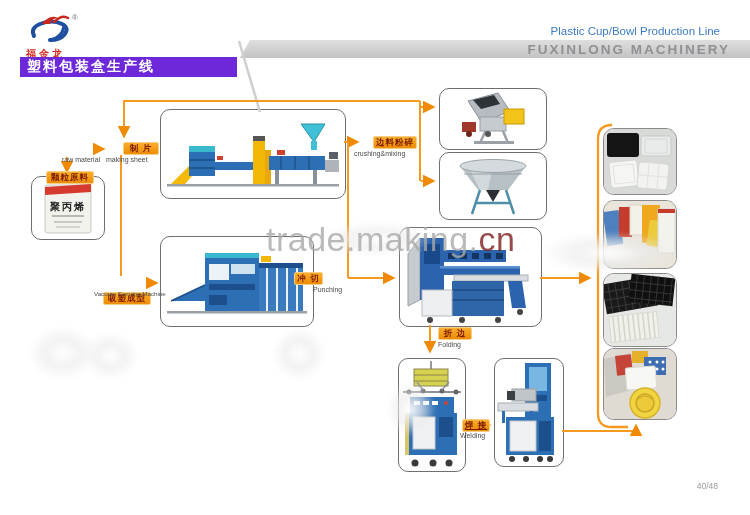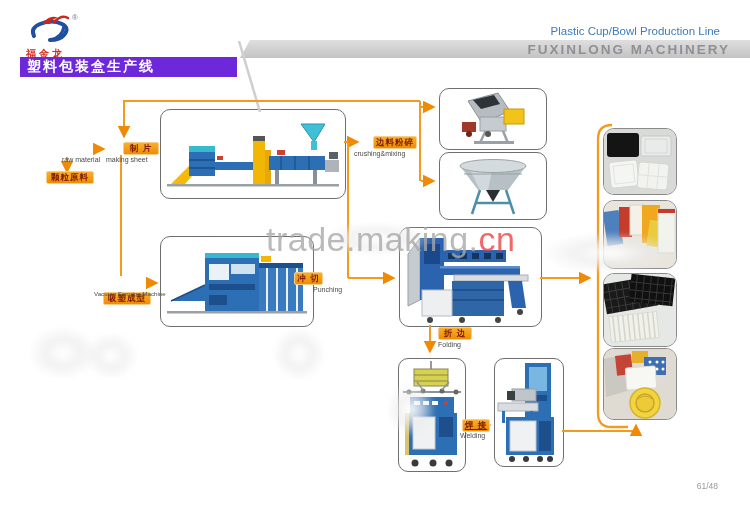--- a/index.html
+++ b/index.html
@@ -25,21 +25,21 @@
   
   #wires{position:absolute;left:0;top:0;z-index:3;pointer-events:none;}
   
   .chip{position:absolute;z-index:5;height:11px;background:linear-gradient(#FBAE2D,#EE8C05);
         border:1px solid #F8CE86;border-radius:2px;color:#7C1A02;font-weight:bold;font-size:8.5px;
         display:flex;align-items:center;justify-content:center;letter-spacing:1px;white-space:nowrap;}
   .sub{position:absolute;z-index:5;font-size:7px;color:#4a4a4a;white-space:nowrap;}
   .sub-small{font-size:6.2px;}
   
   .wm{left:266px;top:220px;z-index:8;font-size:34px;color:#A9A9A9;opacity:.8;letter-spacing:.5px;white-space:nowrap;}
-  .wm .cn2{color:#ef4444;}
+  .wm .cn2{color:#7f1d1d;}
   .blob{position:absolute;z-index:7;border-radius:50%;
         background:radial-gradient(closest-side,rgba(255,255,255,.95),rgba(235,235,235,.65),rgba(245,245,245,0));
         filter:blur(2px);}
   .pagenum{right:32px;bottom:24px;color:#9a9a9a;font-size:8.5px;z-index:4;}
 </style>
 </head>
 <body>
 
 <div id="canvas">
 
@@ -118,20 +118,30 @@
 
   <div class="chip" style="left:294px;top:272px;width:27px;">冲 切</div>
   <div class="sub" style="left:313px;top:286px;">Punching</div>
 
   <div class="chip" style="left:438px;top:327px;width:32px;text-align:right;">折 边</div>
   <div class="sub" style="left:438px;top:341px;">Folding</div>
 
   <div class="chip" style="left:462px;top:419px;width:26px;text-decoration:underline;">焊 接</div>
   <div class="sub" style="left:460px;top:432px;">Welding</div>
 
+  <div class="mbox" style="left:31px;top:176px;width:72px;height:62px;">
+    <svg width="72" height="62" viewBox="0 0 72 62">
+      <rect x="13" y="8" width="46" height="48" rx="2" fill="#F3F3EE" stroke="#c9c9c2" stroke-width="1"></rect>
+      <polygon points="13,10 59,7 59,15 13,18" fill="#D63A2F"></polygon>
+      <text x="36" y="33" text-anchor="middle" font-size="10" font-weight="bold" fill="#222" letter-spacing="2">聚丙烯</text>
+      <rect x="20" y="38" width="32" height="2" fill="#b9b9b2"></rect>
+      <rect x="22" y="44" width="28" height="2" fill="#c9c9c2"></rect>
+      <rect x="24" y="49" width="24" height="2" fill="#d4d4cd"></rect>
+    </svg>
+  </div>
 
   <div class="mbox" style="left:160px;top:109px;width:184px;height:88px;">
     <svg width="184" height="88" viewBox="0 0 184 88">
       <rect x="6" y="74" width="172" height="2.5" fill="#9aa0a6"></rect>
       <polygon points="10,74 32,52 38,58 24,74" fill="#F5B90A"></polygon>
       <rect x="28" y="36" width="26" height="6" fill="#39B9CE"></rect>
       <rect x="28" y="42" width="26" height="24" fill="#2C6FB5"></rect>
       <line x1="28" y1="50" x2="54" y2="50" stroke="#174f8a" stroke-width="1.5"></line>
       <line x1="28" y1="58" x2="54" y2="58" stroke="#174f8a" stroke-width="1.5"></line>
       <rect x="54" y="52" width="38" height="8" fill="#2C6FB5"></rect>
@@ -346,14 +356,14 @@
   <div class="abs wm">
     <span>trade.making.</span><span class="cn2">cn</span>
   </div>
   <div class="blob" style="left:28px;top:326px;width:70px;height:54px;"></div>
   <div class="blob" style="left:84px;top:332px;width:54px;height:48px;"></div>
   <div class="blob" style="left:272px;top:327px;width:54px;height:54px;"></div>
   <div class="blob" style="left:386px;top:382px;width:50px;height:55px;"></div>
   <div class="blob" style="left:540px;top:232px;width:140px;height:42px;"></div>
   <div class="blob" style="left:322px;top:222px;width:110px;height:34px;"></div>
 
-  <div class="abs pagenum">61/48</div>
+  <div class="abs pagenum">40/48</div>
 </div>
 
 </body></html>

